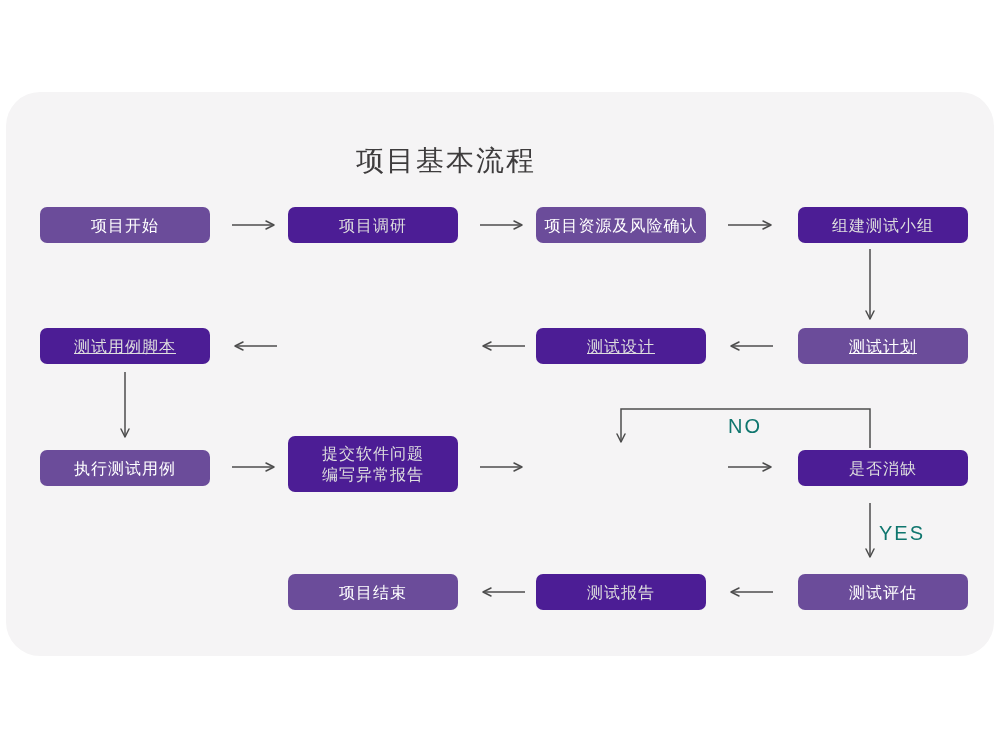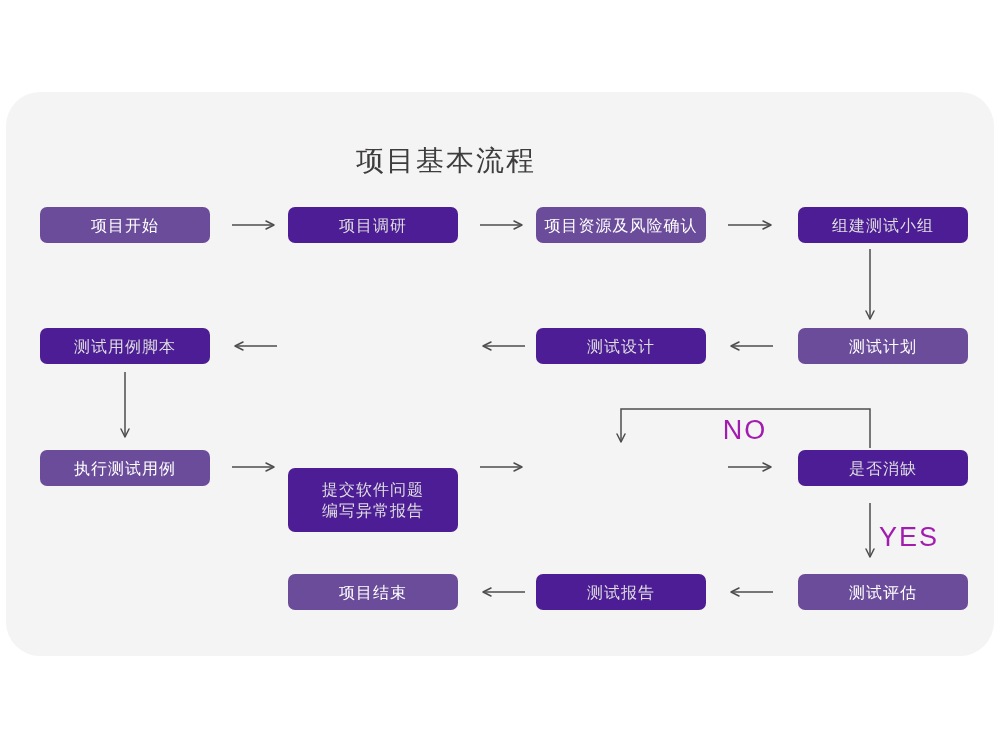--- a/index.html
+++ b/index.html
@@ -39,39 +39,39 @@
     align-items: center;
     justify-content: center;
     font-size: 16px;
     letter-spacing: 1px;
     text-align: center;
     white-space: pre-line;
     line-height: 21px;
   }
   .node.purple { background: #6b4c9a; color: #ffffff; }
   .node.gray   { background: #4c1d95; color: #dedede; }
-  .node.tall   { height: 64px; top: 468px; }
+  .node.tall   { height: 56px; top: 436px; }
   .arrows {
     position: absolute;
     left: 0; top: 0;
     width: 1000px; height: 750px;
     pointer-events: none;
   }
   .edge-label {
     position: absolute;
-    font-size: 27px;
-    color: #a21caf;
+    font-size: 20px;
+    color: #0f766e;
     letter-spacing: 2px;
   }
   .edge-label.no  { left: 745px; top: 415px; transform: translateX(-50%); }
   .edge-label.yes { left: 879px; top: 522px; }
 
   
   .c1 { left: 40px; }  .c2 { left: 288px; } .c3 { left: 536px; } .c4 { left: 785px; margin-left: 13px; }
-  .r1 { top: 207px; }  .r2 { top: 328px; }  .r3 { top: 450px; }  .r4 { top: 574px; }
+  .r1 { top: 207px; }  .r2 { top: 328px; text-decoration: underline; }  .r3 { top: 450px; }  .r4 { top: 574px; }
 </style>
 </head>
 <body>
 
 <div class="canvas">
   <div class="card"></div>
 
   <div class="page-title">项目基本流程</div>
 
   <div class="node purple c1 r1">项目开始</div>

